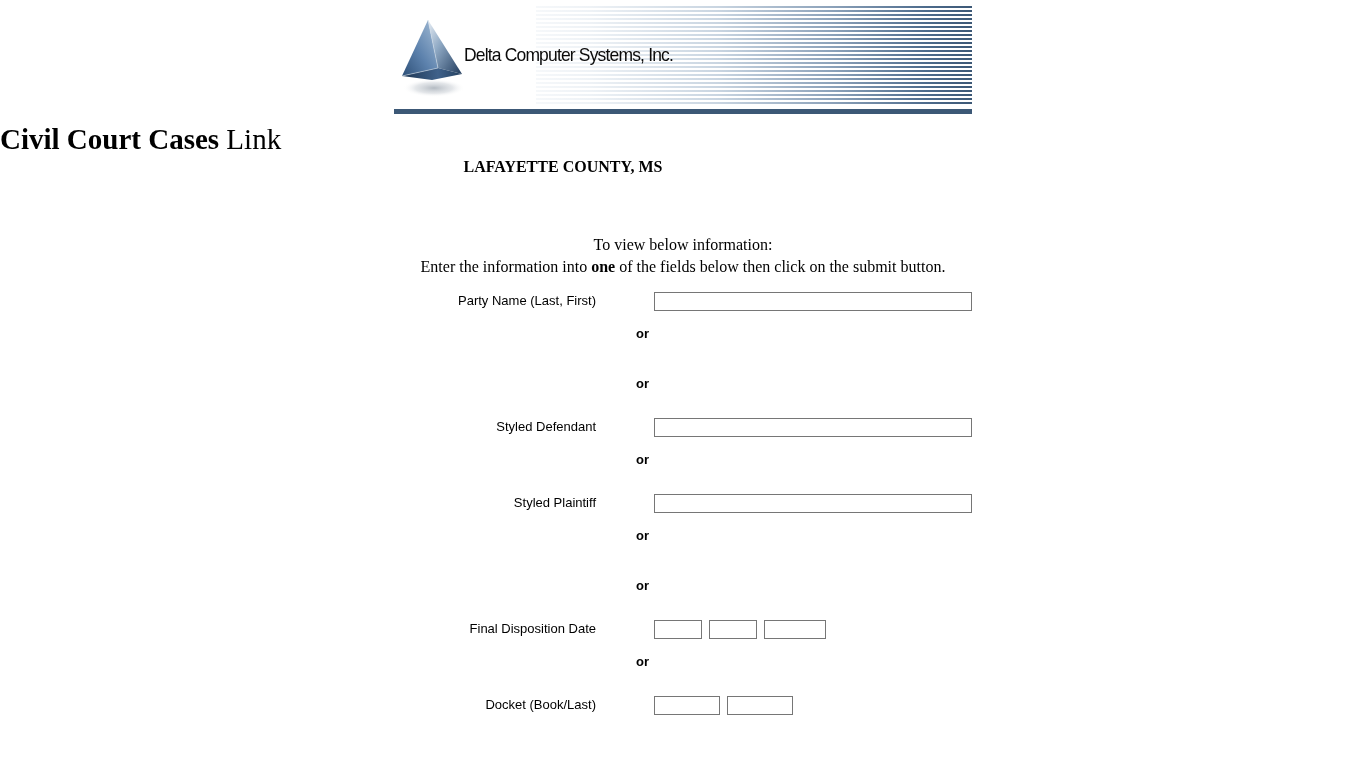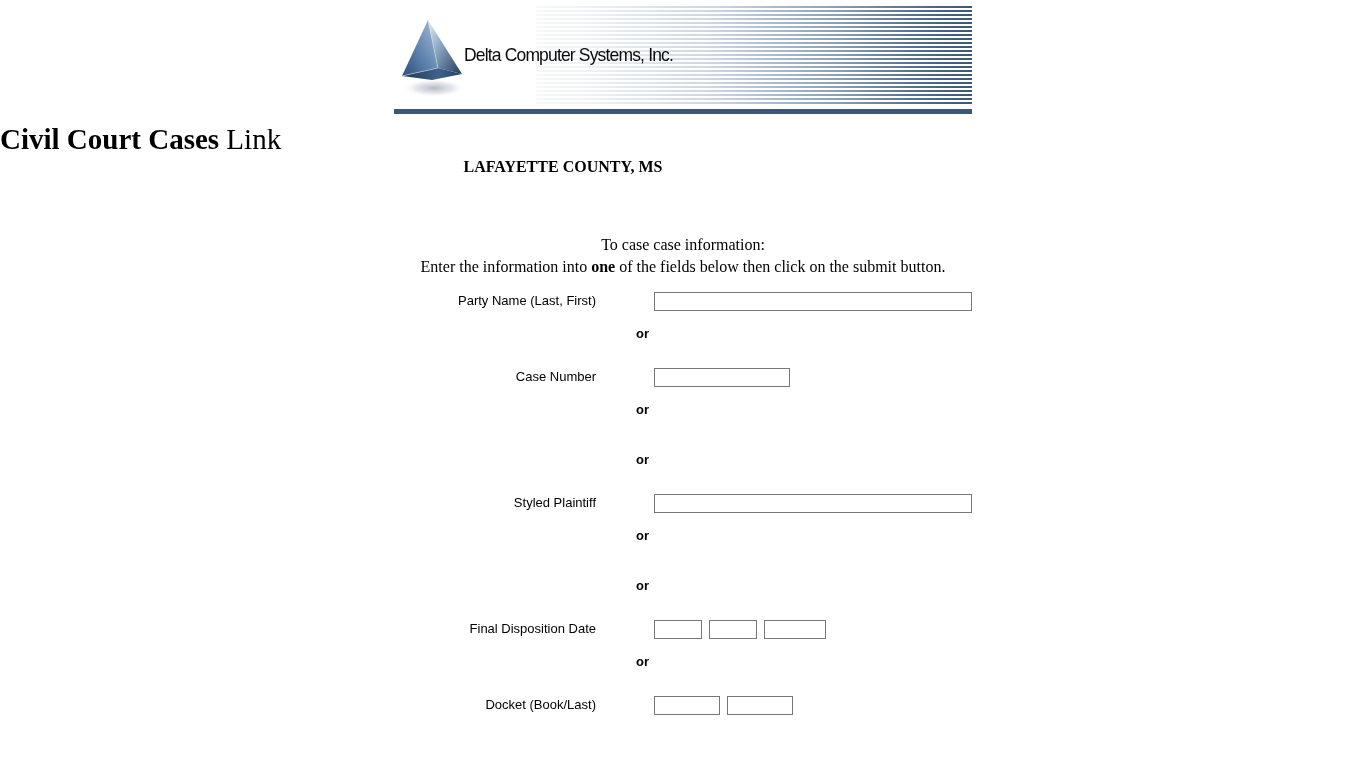--- a/index.html
+++ b/index.html
@@ -243,47 +243,47 @@
 </div>
 
 <div class="company-name">Delta Computer Systems, Inc.</div>
 
 <div class="page-title">
   <span class="strong">Civil Court Cases</span><span class="light"> Link</span>
 </div>
 <div class="page-subtitle">LAFAYETTE COUNTY, MS</div>
 
 <div class="instructions">
-  <div>To case case information:</div>
+  <div>To view below information:</div>
   <div><span>Enter the information into </span><b>one</b><span> of the fields below then click on the submit button.</span></div>
 </div>
 
 <div class="form-area">
     <div class="form-row">
       <div class="row-label">Party Name (Last, First)</div>
       <div class="row-fields">
         <input type="text" class="txt w-wide" placeholder="" style="">
       </div>
     </div>
     <div class="spacer-12"></div>
     <div class="or-row">
       <div class="or-label">or</div>
     </div>
     <div class="spacer-12"></div>
-    <div class="form-row">
-      <div class="row-label">Case Number</div>
-      <div class="row-fields">
-        <input type="text" class="txt w-mid" placeholder="" style="">
-      </div>
-    </div>
-    <div class="spacer-12"></div>
-    <div class="or-row">
-      <div class="or-label">or</div>
-    </div>
-    <div class="spacer-12"></div>
+    <div class="spacer-12"></div>
+    <div class="or-row">
+      <div class="or-label">or</div>
+    </div>
+    <div class="spacer-12"></div>
+    <div class="form-row">
+      <div class="row-label">Styled Defendant</div>
+      <div class="row-fields">
+        <input type="text" class="txt w-wide" placeholder="" style="">
+      </div>
+    </div>
     <div class="spacer-12"></div>
     <div class="or-row">
       <div class="or-label">or</div>
     </div>
     <div class="spacer-12"></div>
     <div class="form-row">
       <div class="row-label">Styled Plaintiff</div>
       <div class="row-fields">
         <input type="text" class="txt w-wide" placeholder="" style="">
       </div>

